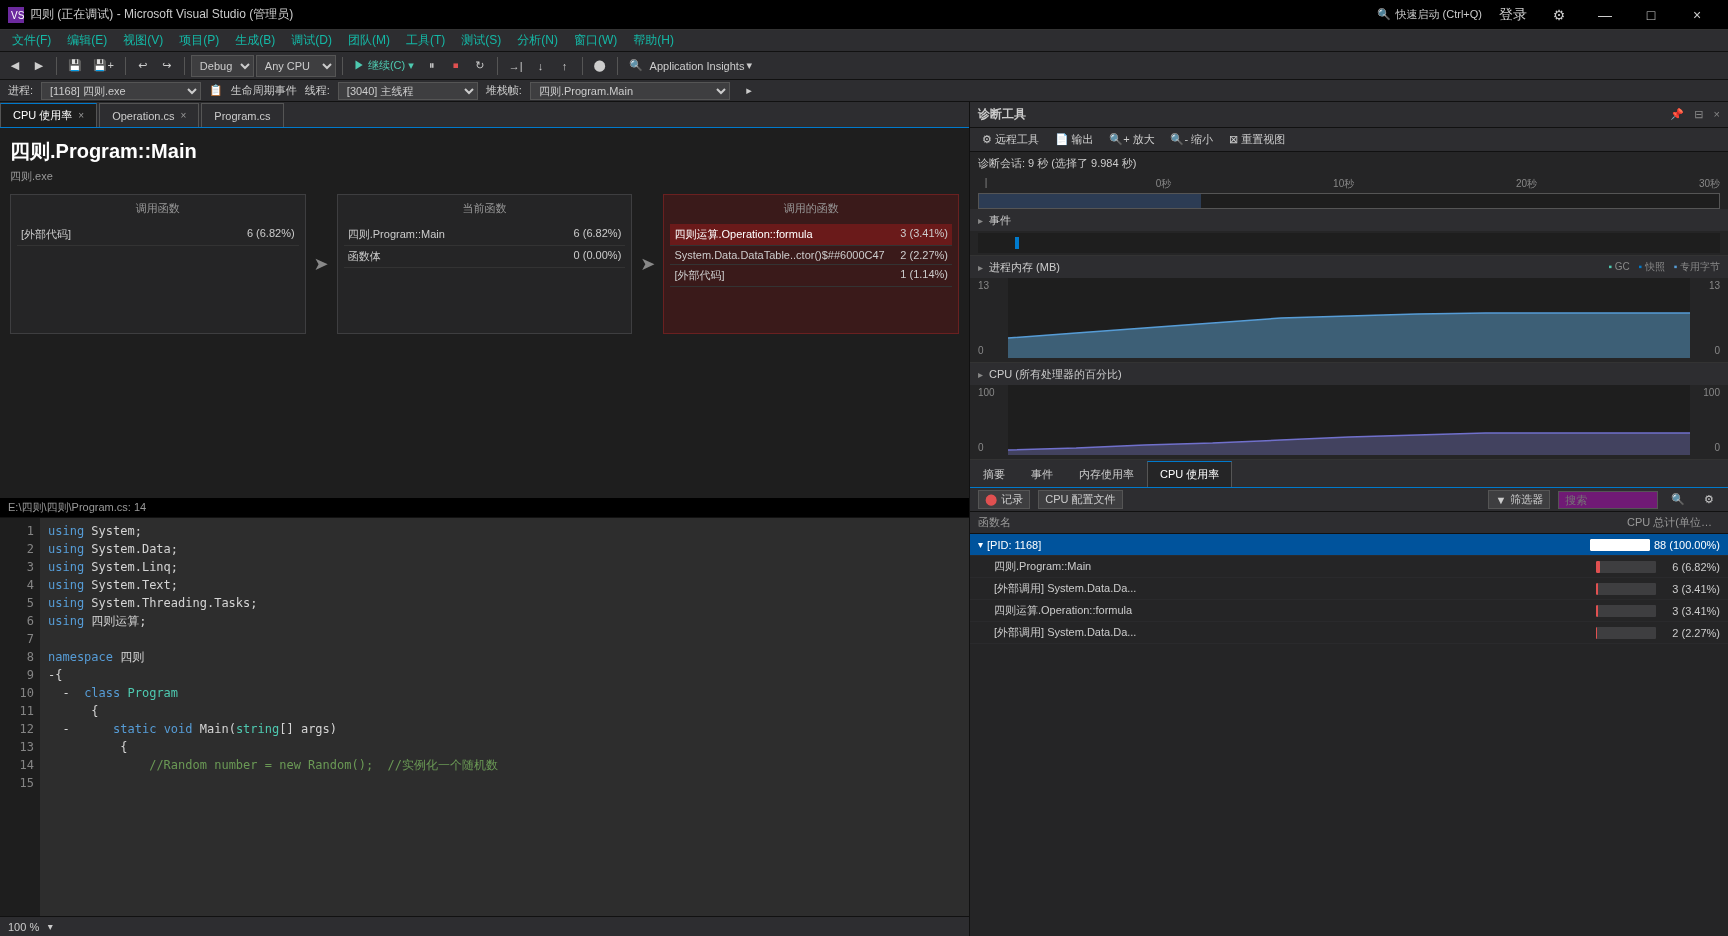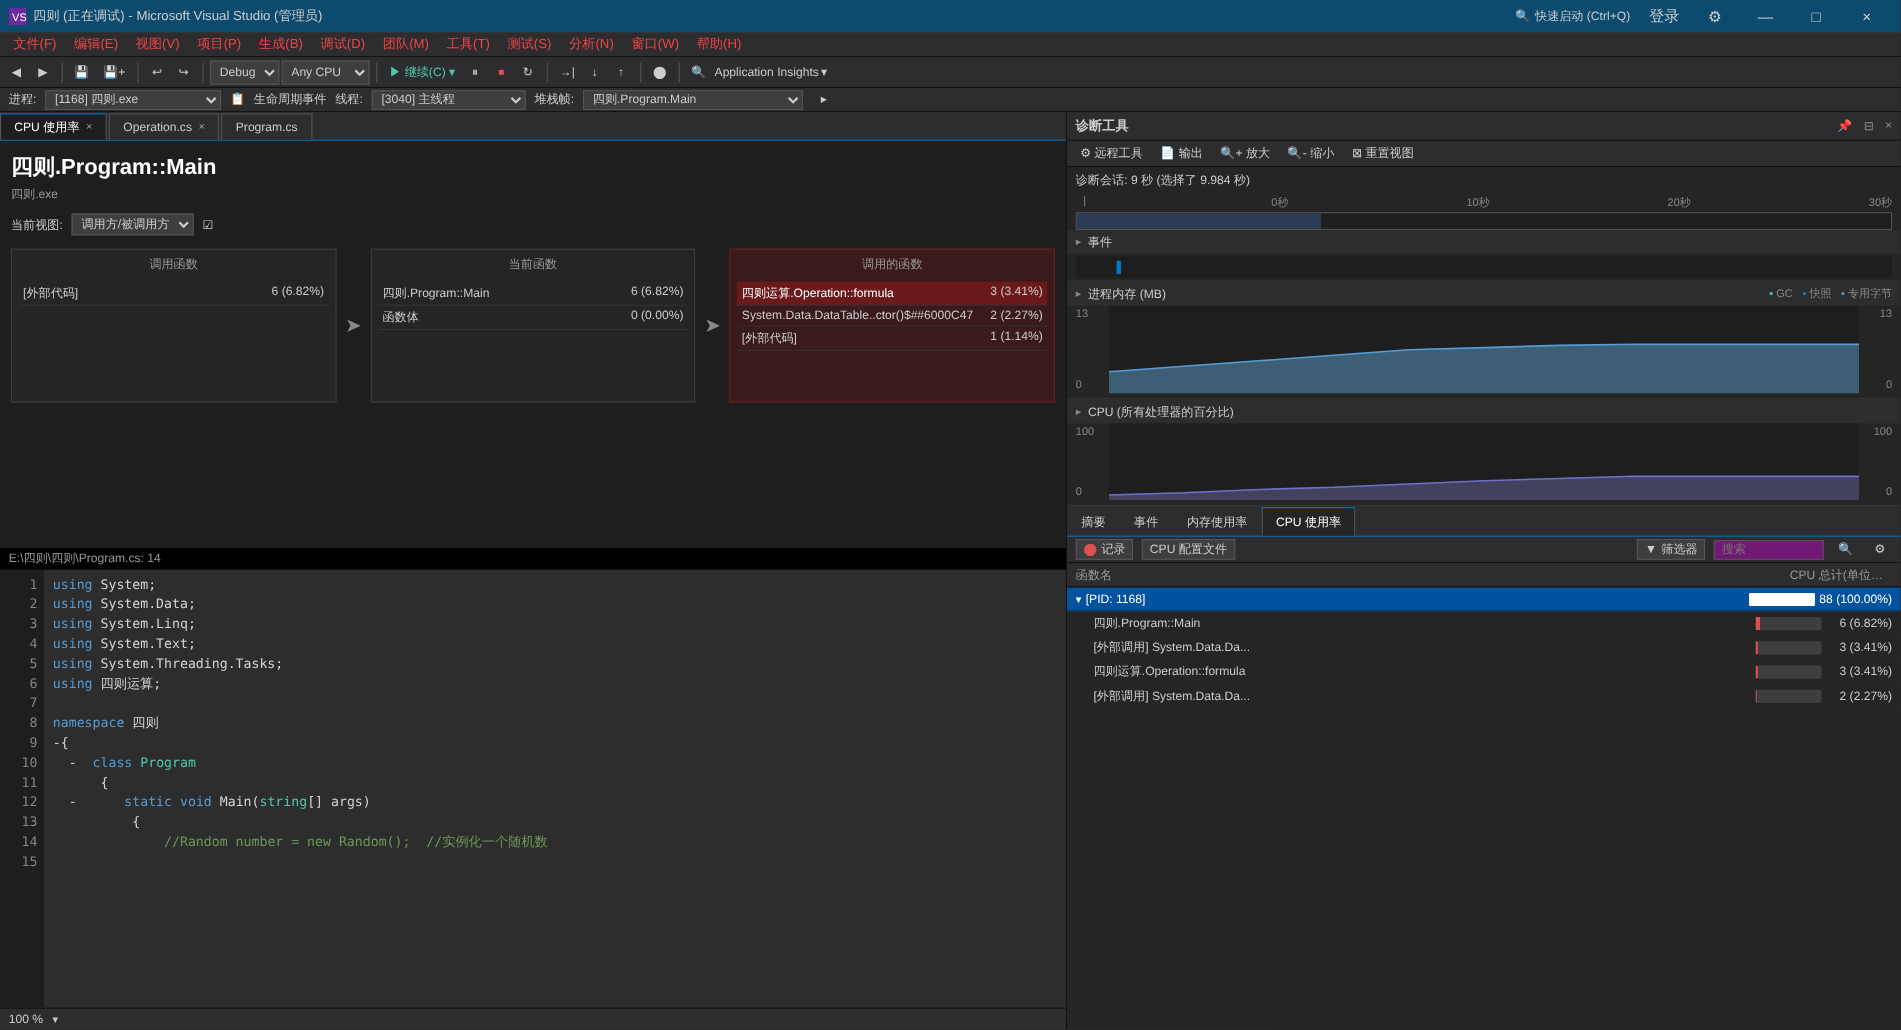--- a/index.html
+++ b/index.html
@@ -8,21 +8,21 @@
       font-size: 12px;
       background: #2d2d2d;
       color: #ddd;
       overflow: hidden;
       width: 1728px;
       height: 936px;
     }
     
     .title-bar {
       height: 30px;
-      background: #0c4a6e;
+      background: #000000;
       display: flex;
       align-items: center;
       padding: 0 8px;
       border-bottom: 1px solid #333;
     }
     .title-bar-icon { width: 16px; height: 16px; margin-right: 6px; }
     .title-bar-text { font-size: 12px; color: #ccc; flex: 1; }
     .title-bar-controls { display: flex; gap: 0; }
     .title-bar-btn {
       width: 46px; height: 30px;
@@ -34,21 +34,21 @@
       height: 22px;
       background: #2d2d30;
       display: flex;
       align-items: center;
       padding: 0 4px;
       border-bottom: 1px solid #111;
     }
     .menu-item {
       padding: 2px 8px;
       font-size: 12px;
-      color: #ef4444;
+      color: #14b8a6;
       cursor: pointer;
       height: 22px;
       display: flex; align-items: center;
     }
     
     .toolbar {
       height: 28px;
       background: #2d2d30;
       display: flex;
       align-items: center;
@@ -418,27 +418,20 @@
         <span class="tab-close">×</span>
       </div>
       <div class="tab">
         <span>Program.cs</span>
       </div>
     </div>
 
     <div class="cpu-usage-panel">
       <div class="cpu-panel-title">四则.Program::Main</div>
       <div class="cpu-panel-sub">四则.exe</div>
-      <div class="view-selector">
-        <span class="view-label">当前视图:</span>
-        <select class="view-combo">
-          <option>调用方/被调用方</option>
-        </select>
-        <span style="font-size:11px;">☑</span>
-      </div>
       <div class="cpu-columns">
 
         <div class="cpu-col">
           <div class="cpu-col-header">调用函数</div>
           <div class="cpu-row">
             <span class="cpu-row-name">[外部代码]</span>
             <span class="cpu-row-val">6 (6.82%)</span>
           </div>
         </div>
 

